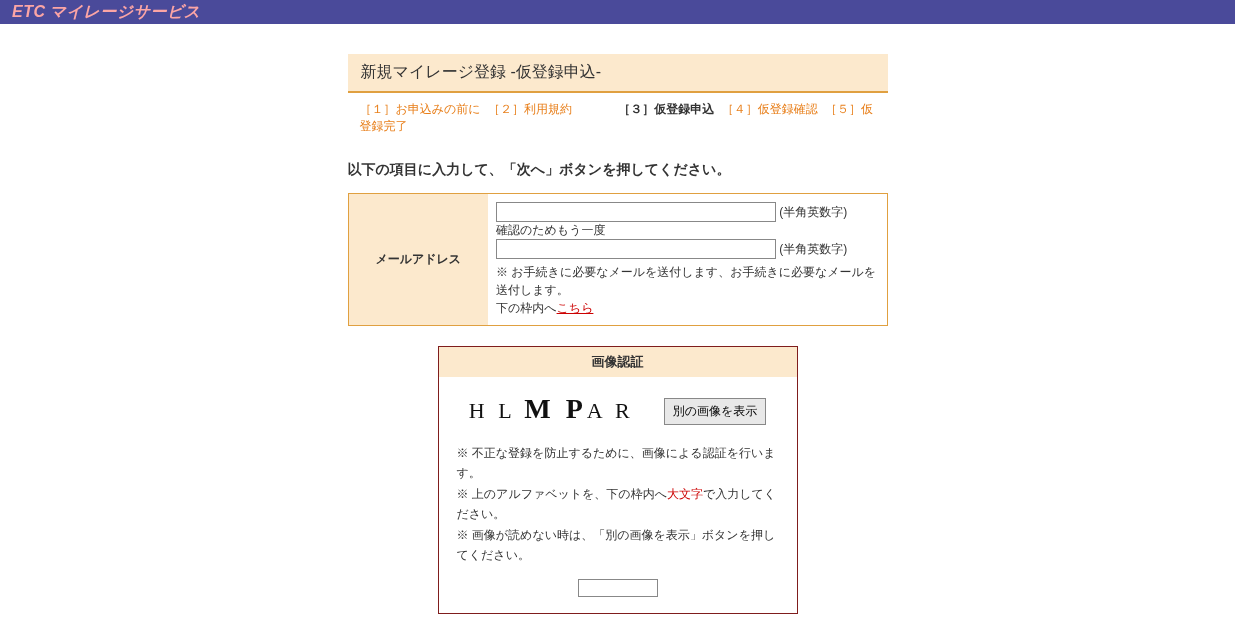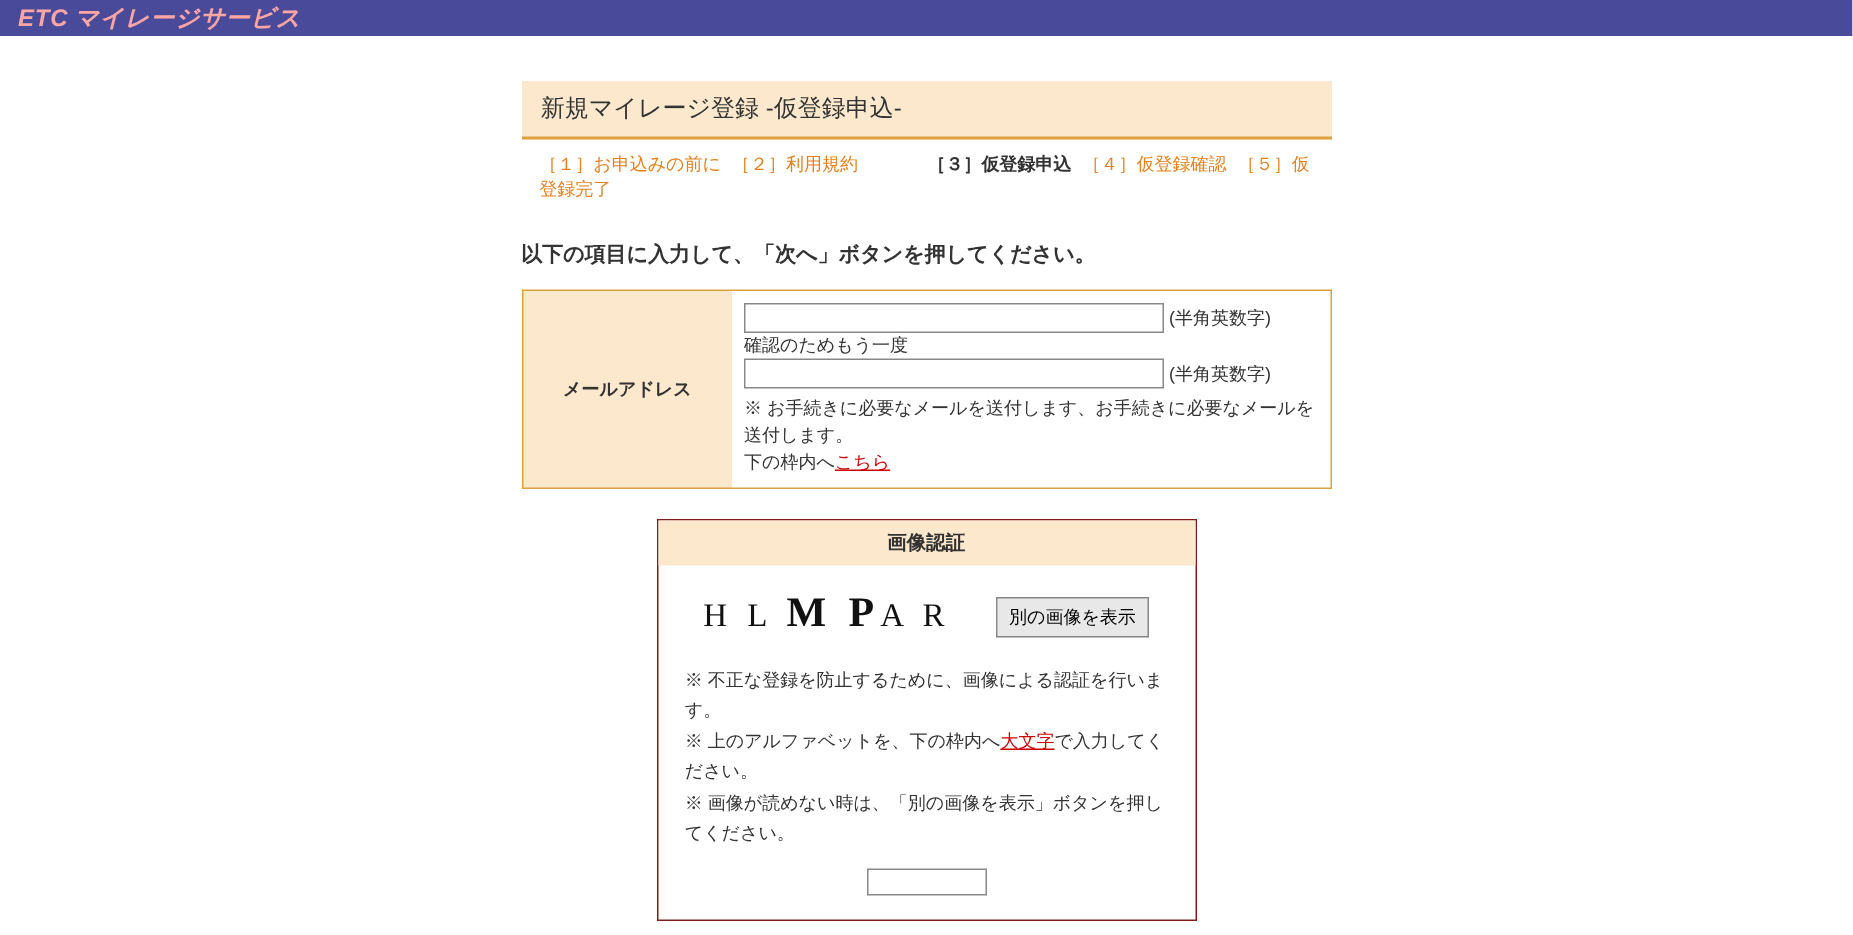--- a/index.html
+++ b/index.html
@@ -22,21 +22,21 @@
 .note { font-size:12px; margin-top:4px; line-height:1.5; }
 .note a { color:#c00; text-decoration:underline; }
 .captcha-box { width:360px; height:auto; margin:20px auto 0; border:1px solid #7f1d1d; }
 .captcha-title { background:#fce9cd; text-align:center; font-weight:bold; padding:6px; font-size:13px; }
 .captcha-body { padding:16px 18px; font-size:12px; }
 .captcha-row { display:flex; align-items:flex-end; justify-content:center; gap:30px; margin-bottom:18px; }
 .captcha-img { font-family:"Times New Roman",serif; font-size:22px; letter-spacing:4px; color:#111; }
 .captcha-img .cap-big { font-size:28px; font-weight:bold; }
 .captcha-btn { background:#e8e8e8; border:1px solid #888; padding:4px 8px; font-size:12px; cursor:pointer; }
 .captcha-note { line-height:1.7; }
-.captcha-note .em { color:#c00; text-decoration:underline; }
+.captcha-note .em { color:#c00; }
 .captcha-input-row { text-align:center; margin-top:14px; }
 .captcha-input-row input { width:80px; height:18px; border:1px solid #888; }
 </style>
 </head>
 <body>
 
 <div class="header-bar">
   <span class="logo">
     <span class="etc">ETC</span><span>マイレージサービス</span>
   </span>

